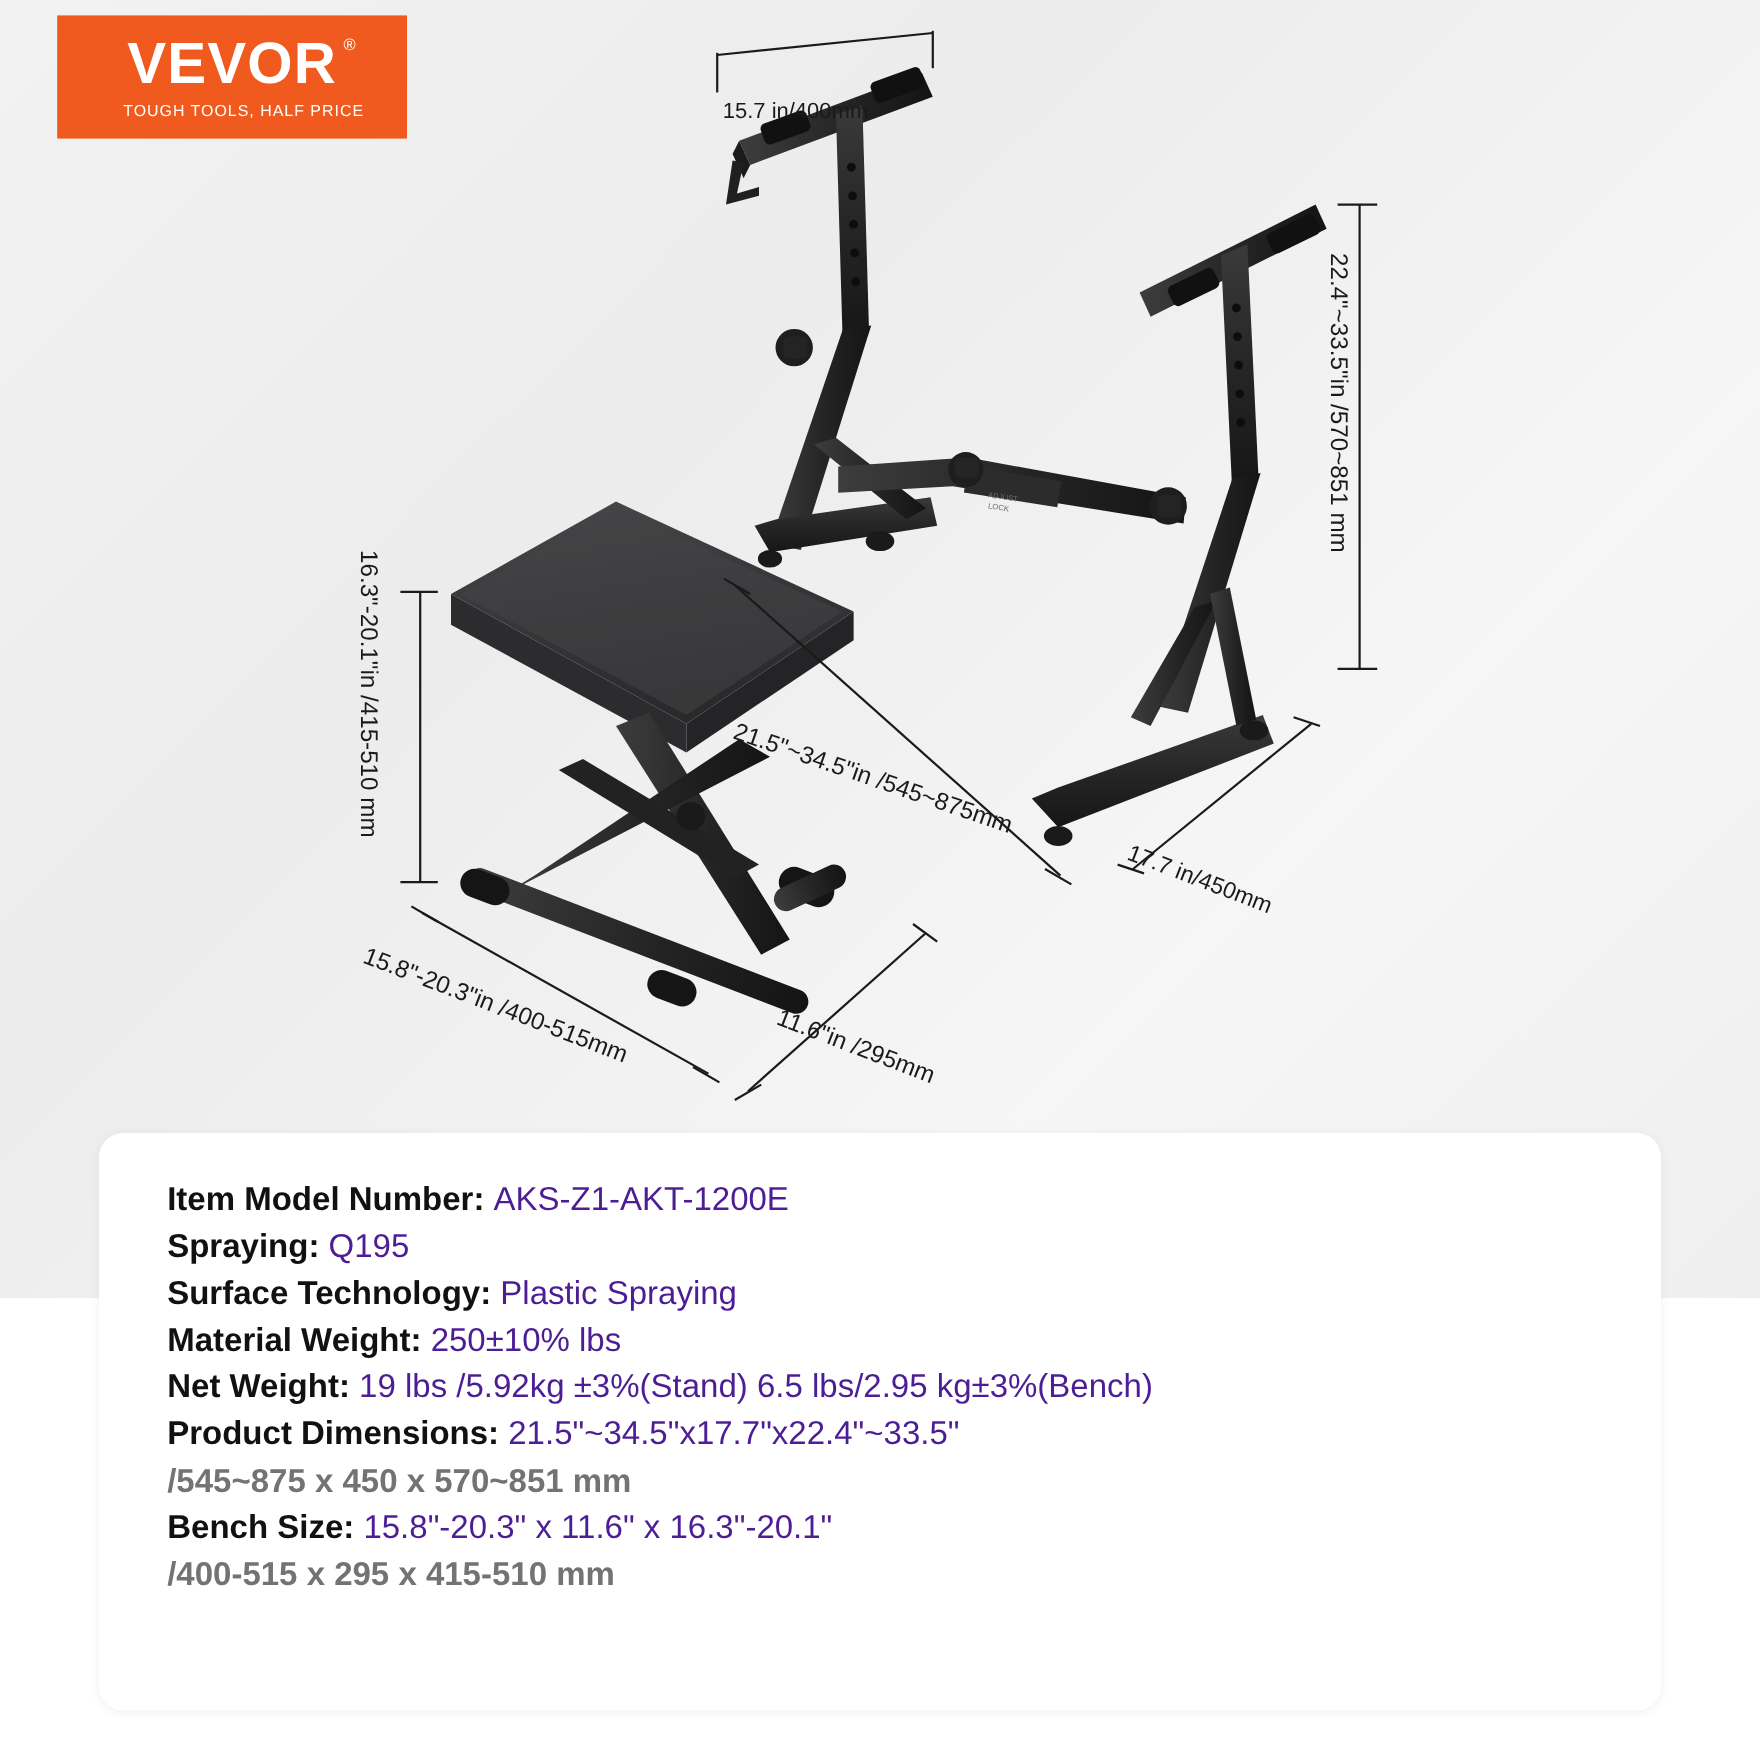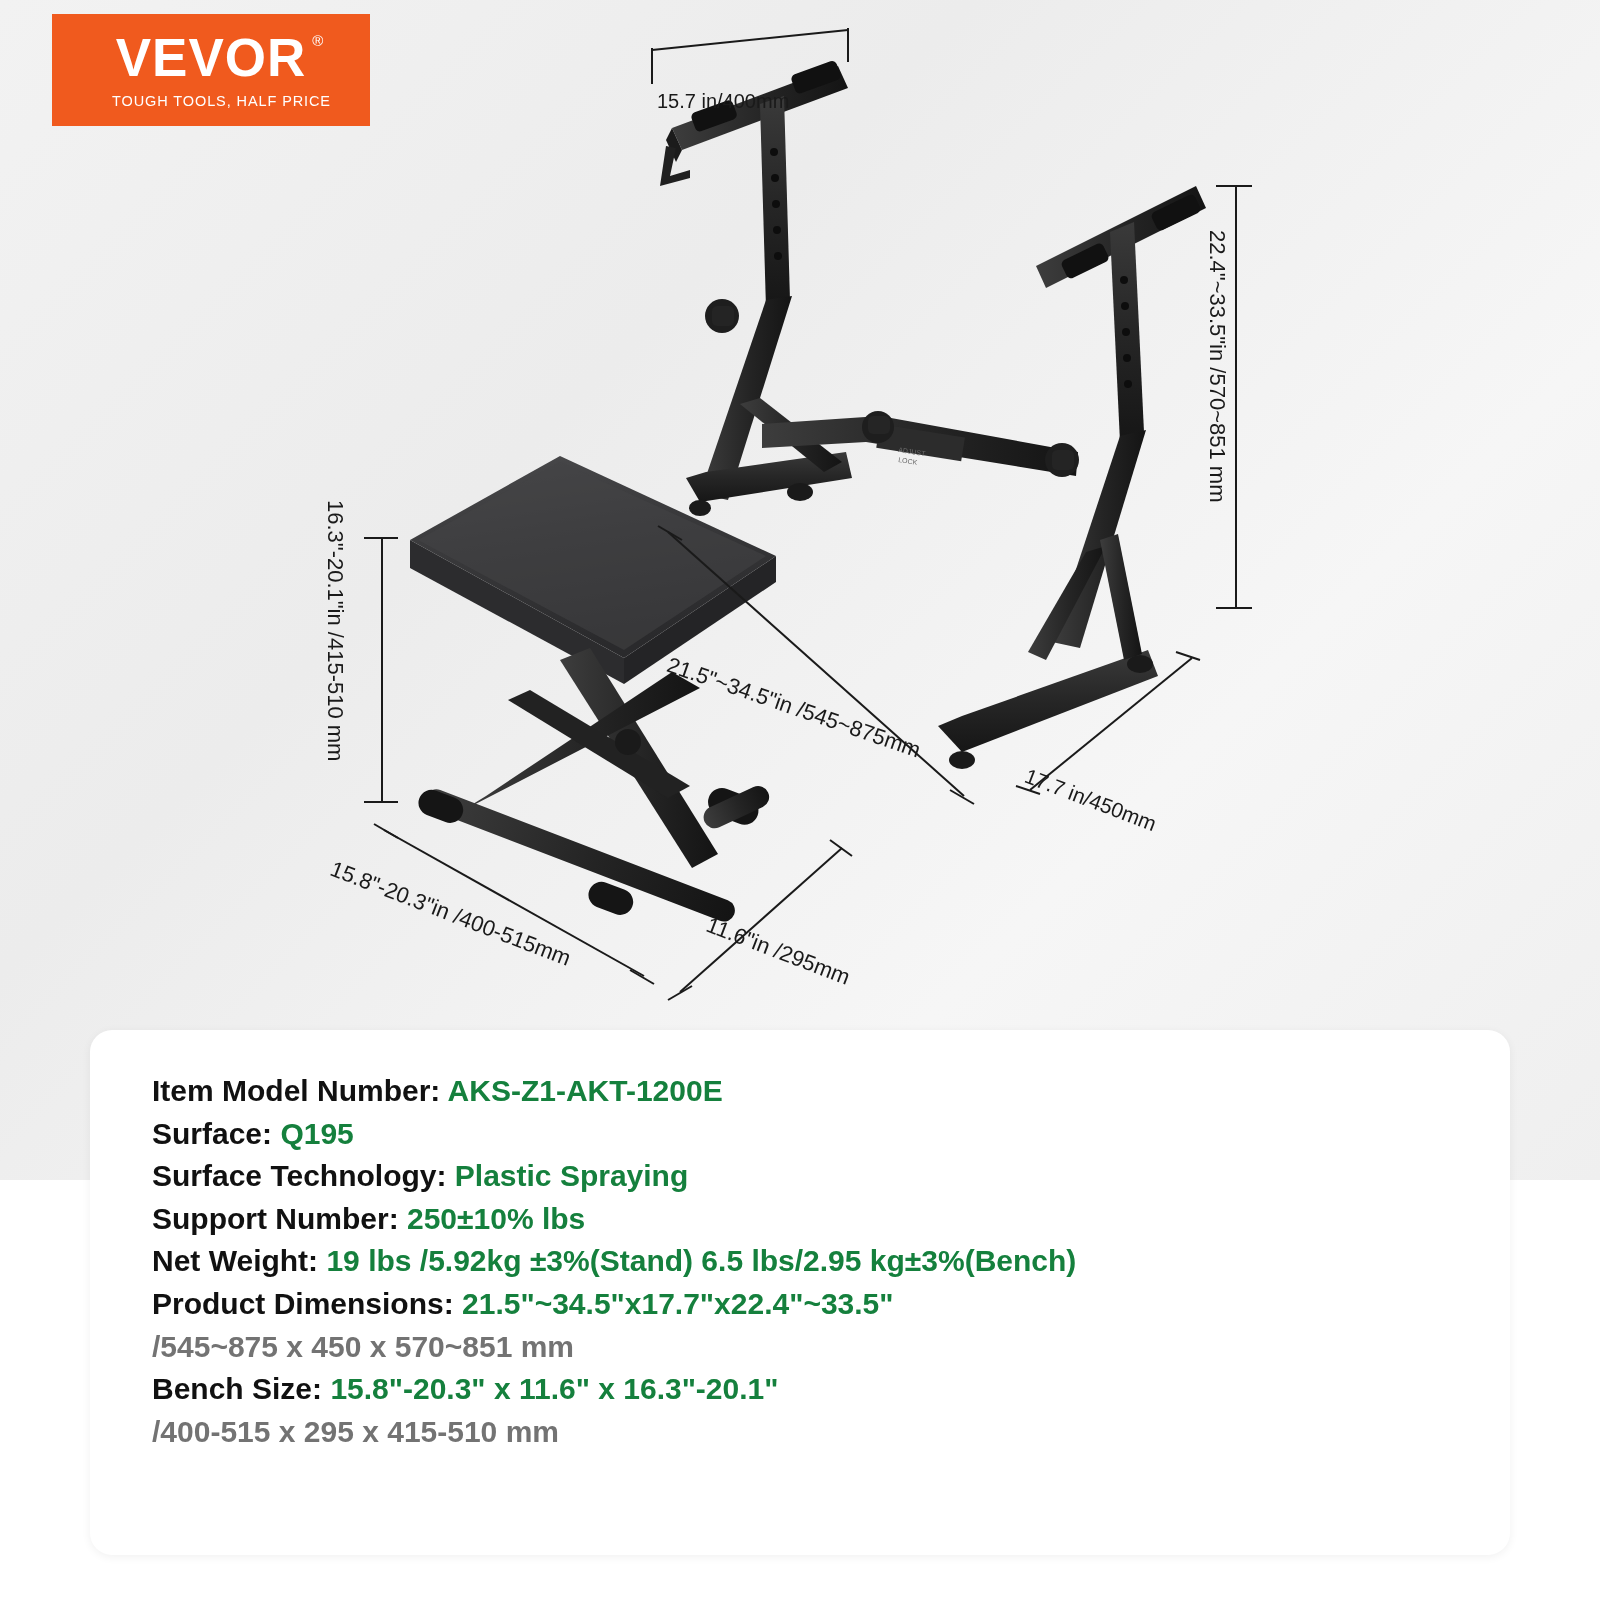--- a/index.html
+++ b/index.html
@@ -110,22 +110,22 @@
   }
   .spec-row {
     font-size: 30px;
     line-height: 1.42;
     color: #111111;
     font-weight: bold;
     font-family: "Liberation Sans", sans-serif;
     white-space: nowrap;
   }
   .spec-row .val {
-    color: #15803d;
-    font-weight: bold;
+    color: #4c1d95;
+    font-weight: normal;
   }
   .spec-cont {
     color: #737373;
     font-weight: bold;
     font-size: 30px;
     line-height: 1.42;
     font-family: "Liberation Sans", sans-serif;
   }
 </style>
 </head>
@@ -284,29 +284,29 @@
   <div class="dim dim-benchw">15.8"-20.3"in /400-515mm</div>
   <div class="dim dim-benchd">11.6"in /295mm</div>
 
   <div class="spec-card">
 
     <div class="spec-row">
       <span>Item Model Number: </span><span class="val">AKS-Z1-AKT-1200E</span>
     </div>
 
     <div class="spec-row">
-      <span>Surface: </span><span class="val">Q195</span>
+      <span>Spraying: </span><span class="val">Q195</span>
     </div>
 
     <div class="spec-row">
       <span>Surface Technology: </span><span class="val">Plastic Spraying</span>
     </div>
 
     <div class="spec-row">
-      <span>Support Number: </span><span class="val">250±10% lbs</span>
+      <span>Material Weight: </span><span class="val">250±10% lbs</span>
     </div>
 
     <div class="spec-row">
       <span>Net Weight: </span><span class="val">19 lbs /5.92kg ±3%(Stand) 6.5 lbs/2.95 kg±3%(Bench)</span>
     </div>
 
     <div class="spec-row">
       <span>Product Dimensions: </span><span class="val">21.5"~34.5"x17.7"x22.4"~33.5"</span>
     </div>
     <div class="spec-cont">/545~875 x 450 x 570~851 mm</div>

